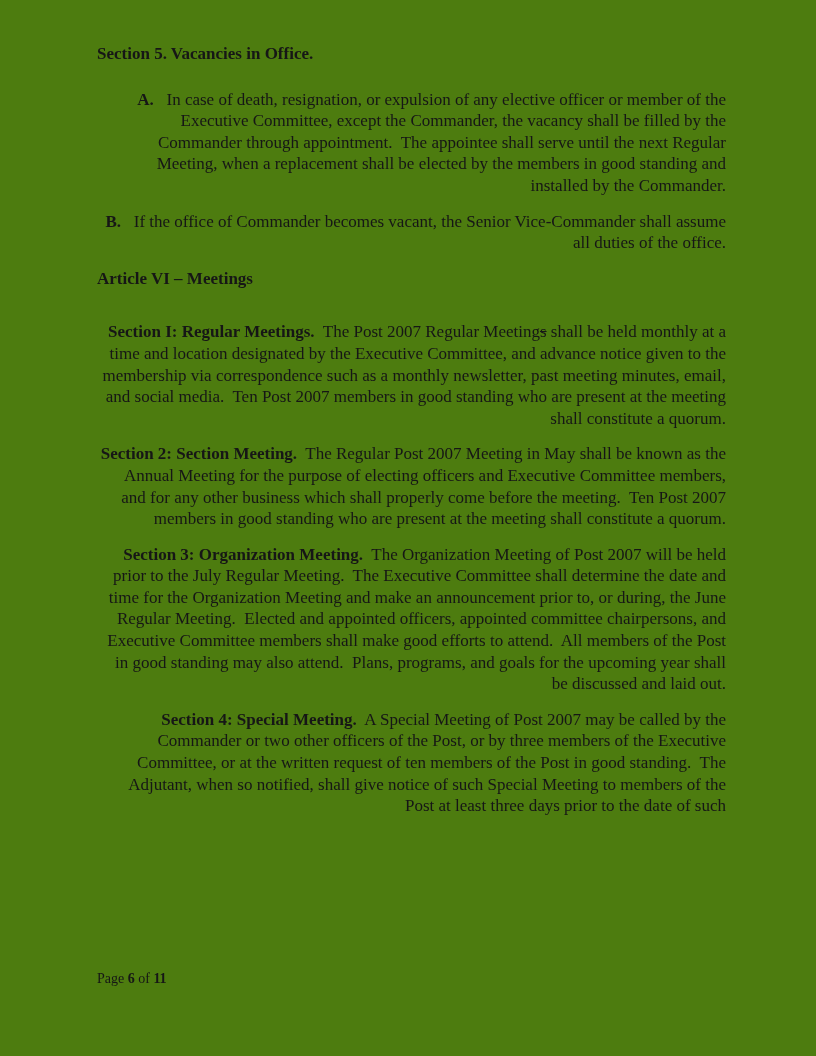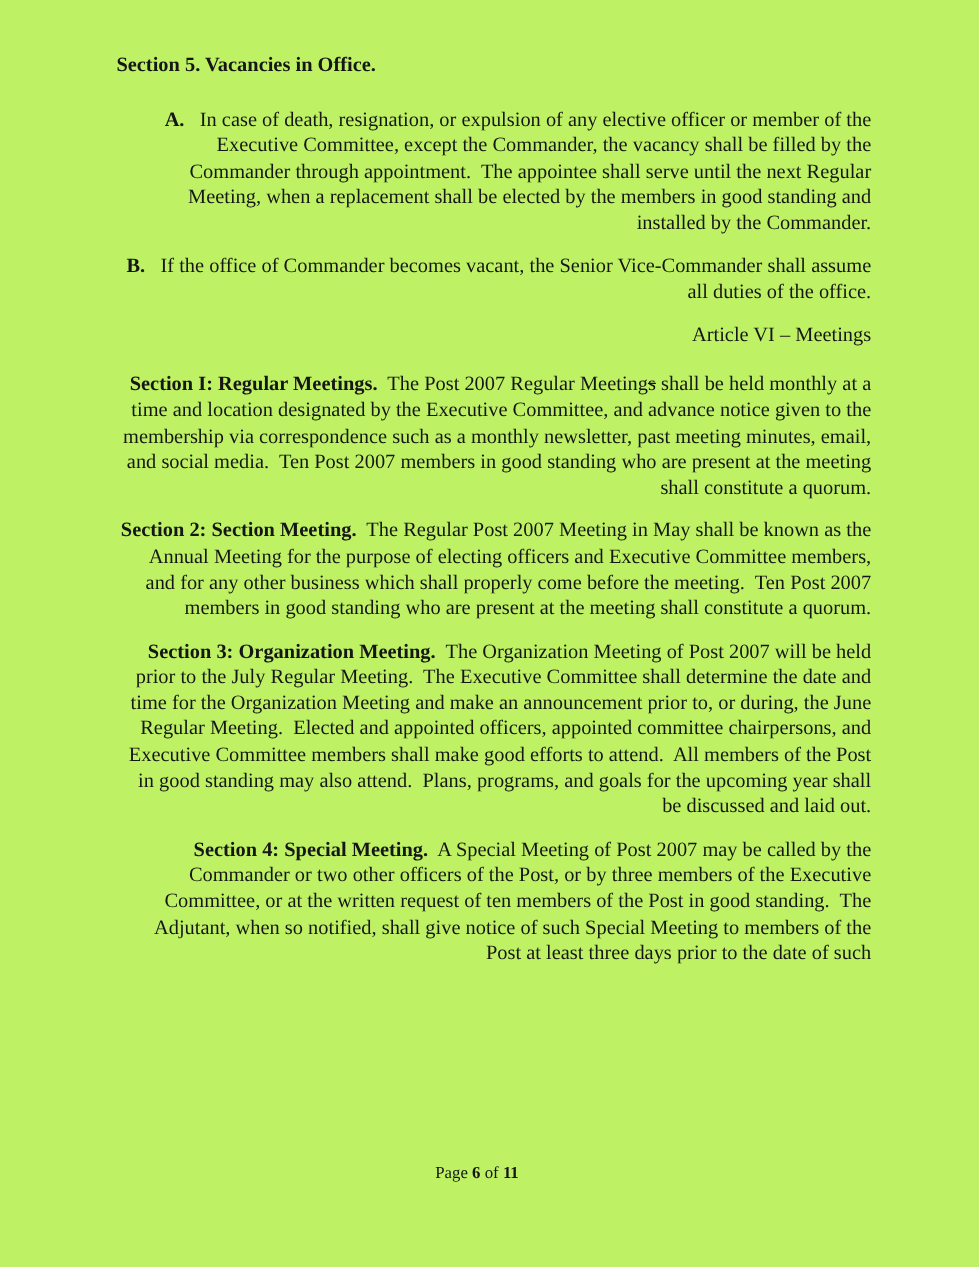--- a/index.html
+++ b/index.html
@@ -1,57 +1,56 @@
 <!DOCTYPE html>
 <html><head>
 <meta charset="utf-8">
 <style>
   html, body { margin: 0; padding: 0; background: #ffffff; }
   .page {
     position: relative;
     width: 816px;
     height: 1056px;
     margin: 0;
-    background: #bef264;
+    background: #4d7c0f;
     color: #161616;
     font-family: "Liberation Serif", "DejaVu Serif", serif;
     font-size: 17px;
     line-height: 21.6px;
     box-sizing: border-box;
     padding: 43px 90px 0 97px;
     overflow: hidden;
   }
   .para {
     margin: 0 0 14px 0;
     white-space: pre-wrap;
     text-align: right;
   }
   .para b { font-weight: bold; }
   .h-section {
     font-weight: bold;
     margin: 0 0 24px 0;
     white-space: pre-wrap;
   }
   .h-article {
-    font-weight: normal;
-    text-align: right;
-    margin: 6px 0 20px 0;
+    font-weight: bold;
+    text-align: left;
+    margin: 6px 0 32px 0;
     white-space: pre-wrap;
   }
   .hang {
     text-indent: -4px;
     padding-left: 4px;
   }
   .strike { text-decoration: line-through; }
   .footer {
     position: absolute;
     top: 970px;
-    left: 83px;
+    left: 97px;
     width: 629px;
-    text-align: center;
     font-size: 14px;
     line-height: 17px;
     white-space: pre;
   }
   .footer b { font-weight: bold; }
 </style>
 </head>
 <body>
 
 <div class="page">

